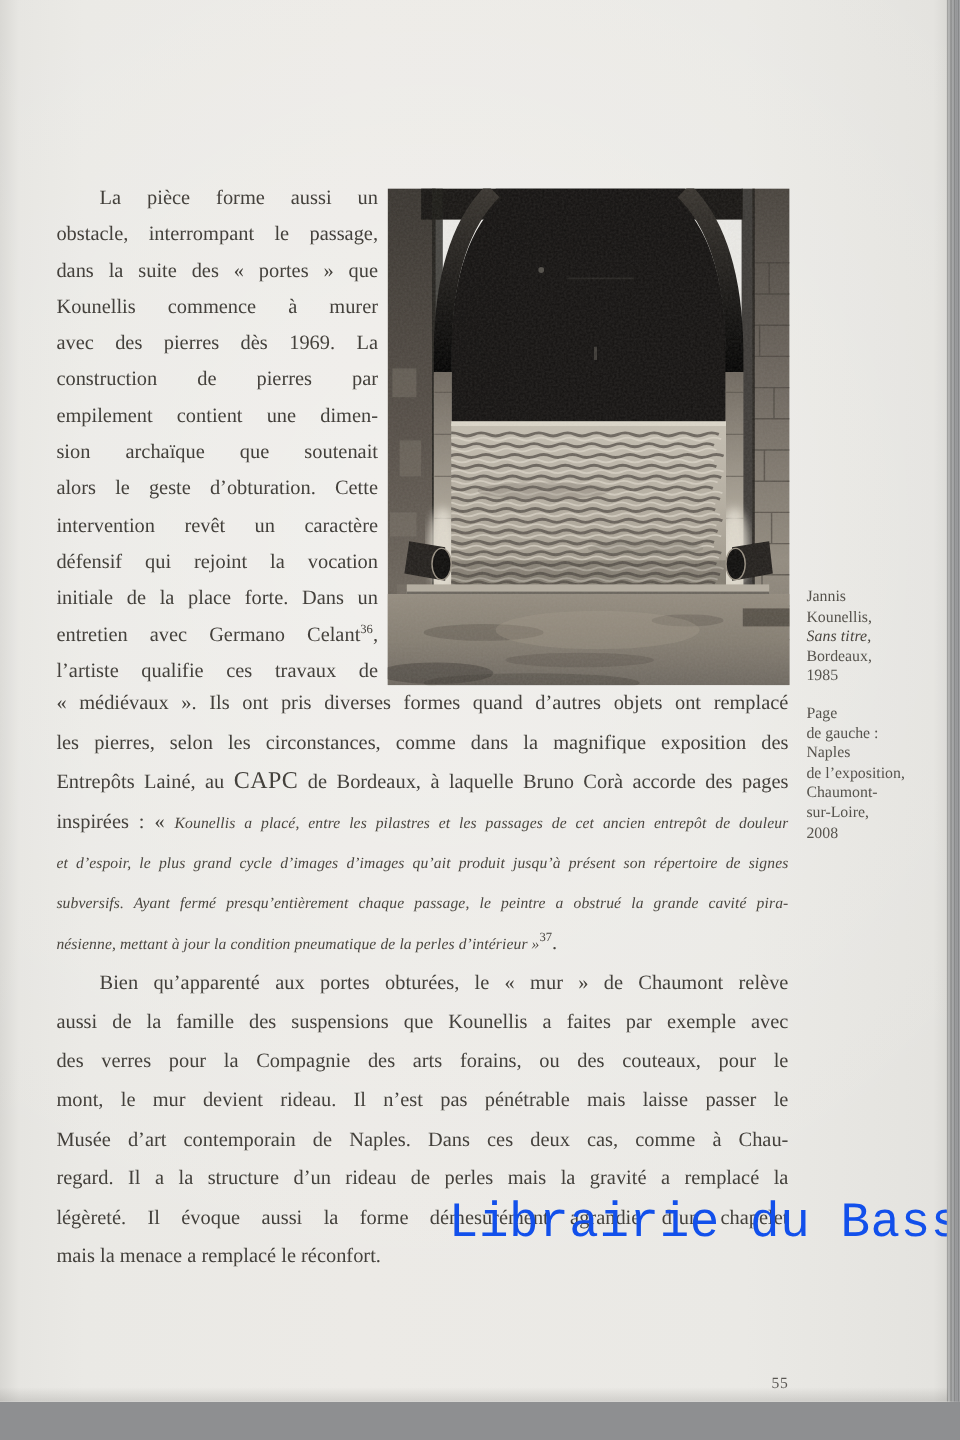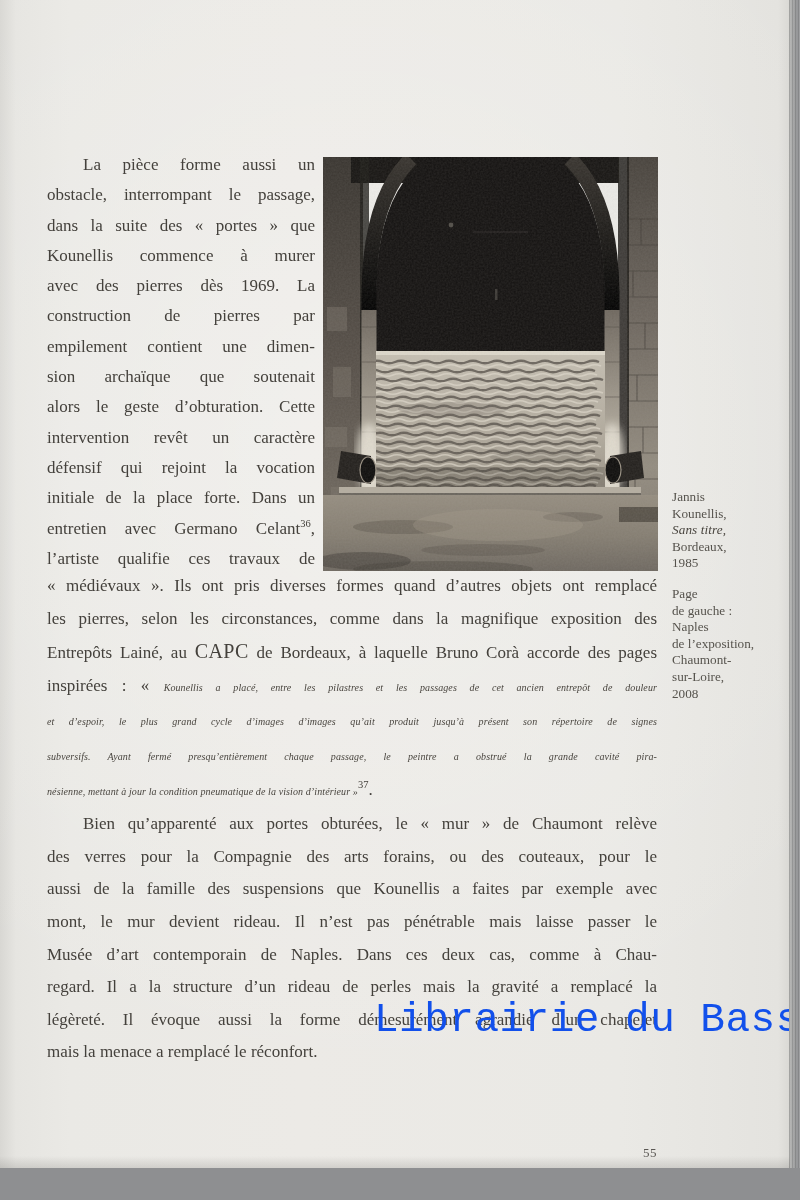--- a/index.html
+++ b/index.html
@@ -16,21 +16,21 @@
     background:
       repeating-linear-gradient(90deg,rgba(0,0,0,.10) 0 1px,rgba(255,255,255,.06) 1px 3px),
       linear-gradient(90deg,#b6b6b4 0,#a3a4a4 4px,#8f9092 8px,#9b9c9e 11px);}
   
   .left-col{position:absolute;left:47px;top:150px;width:268px;font-size:17px;line-height:30.3px;}
   .full-col{position:absolute;left:47px;top:570px;width:610px;font-size:17px;line-height:32.6px;}
   .line{text-align:justify;text-align-last:justify;text-justify:inter-word;overflow:hidden;white-space:nowrap;}
   .line.last{text-align-last:left;}
   .line.indent{text-indent:36px;}
   .s-r{font-style:normal;}
-  .s-i{font-style:italic;font-size:10px;letter-spacing:.1px;color:#49453f;}
+  .s-i{font-style:italic;font-size:13px;letter-spacing:.1px;color:#49453f;}
   .s-sc{font-size:20px;letter-spacing:.4px;}
   .s-sup{vertical-align:super;font-size:10.5px;line-height:0;}
   
   .caption{position:absolute;left:672px;top:489px;width:108px;font-size:13.2px;line-height:16.6px;color:#56534d;}
   .caption .line{text-align:right;text-align-last:left;white-space:normal;}
   .caption .s-i{font-size:inherit;}
   .cap-block{margin-bottom:14px;}
   
   .photo{position:absolute;left:323px;top:157px;width:335px;height:414px;}
   .photo svg{display:block;}
@@ -224,24 +224,24 @@
       </div>
     </div>
 
   <div class="full-col">
       <div class="line"><span class="s-r">« médiévaux ». Ils ont pris diverses formes quand d’autres objets ont remplacé</span></div>
       <div class="line"><span class="s-r">les pierres, selon les circonstances, comme dans la magnifique exposition des</span></div>
       <div class="line"><span class="s-r">Entrepôts Lainé, au </span><span class="s-sc">CAPC</span><span class="s-r"> de Bordeaux, à laquelle Bruno Corà accorde des pages</span></div>
       <div class="line"><span class="s-r">inspirées : « </span><span class="s-i">Kounellis a placé, entre les pilastres et les passages de cet ancien entrepôt de douleur</span></div>
       <div class="line"><span class="s-i">et d’espoir, le plus grand cycle d’images d’images qu’ait produit jusqu’à présent son répertoire de signes</span></div>
       <div class="line"><span class="s-i">subversifs. Ayant fermé presqu’entièrement chaque passage, le peintre a obstrué la grande cavité pira-</span></div>
-      <div class="line last"><span class="s-i">nésienne, mettant à jour la condition pneumatique de la vision d’intérieur »</span><span class="s-sup">37</span><span class="s-r">.</span></div>
+      <div class="line last"><span class="s-i">nésienne, mettant à jour la condition pneumatique de la perles d’intérieur »</span><span class="s-sup">37</span><span class="s-r">.</span></div>
       <div class="line indent"><span class="s-r">Bien qu’apparenté aux portes obturées, le « mur » de Chaumont relève</span></div>
+      <div class="line"><span class="s-r">aussi de la famille des suspensions que Kounellis a faites par exemple avec</span></div>
       <div class="line"><span class="s-r">des verres pour la Compagnie des arts forains, ou des couteaux, pour le</span></div>
-      <div class="line"><span class="s-r">aussi de la famille des suspensions que Kounellis a faites par exemple avec</span></div>
       <div class="line"><span class="s-r">mont, le mur devient rideau. Il n’est pas pénétrable mais laisse passer le</span></div>
       <div class="line"><span class="s-r">Musée d’art contemporain de Naples. Dans ces deux cas, comme à Chau-</span></div>
       <div class="line"><span class="s-r">regard. Il a la structure d’un rideau de perles mais la gravité a remplacé la</span></div>
       <div class="line"><span class="s-r">légèreté. Il évoque aussi la forme démesurément agrandie d’un chapelet</span></div>
       <div class="line last"><span class="s-r">mais la menace a remplacé le réconfort.</span></div>
     </div>
 
   <div class="watermark" style="color: rgb(18, 80, 235);">Librairie du Bassin</div>
 
   <div class="folio">55</div>

